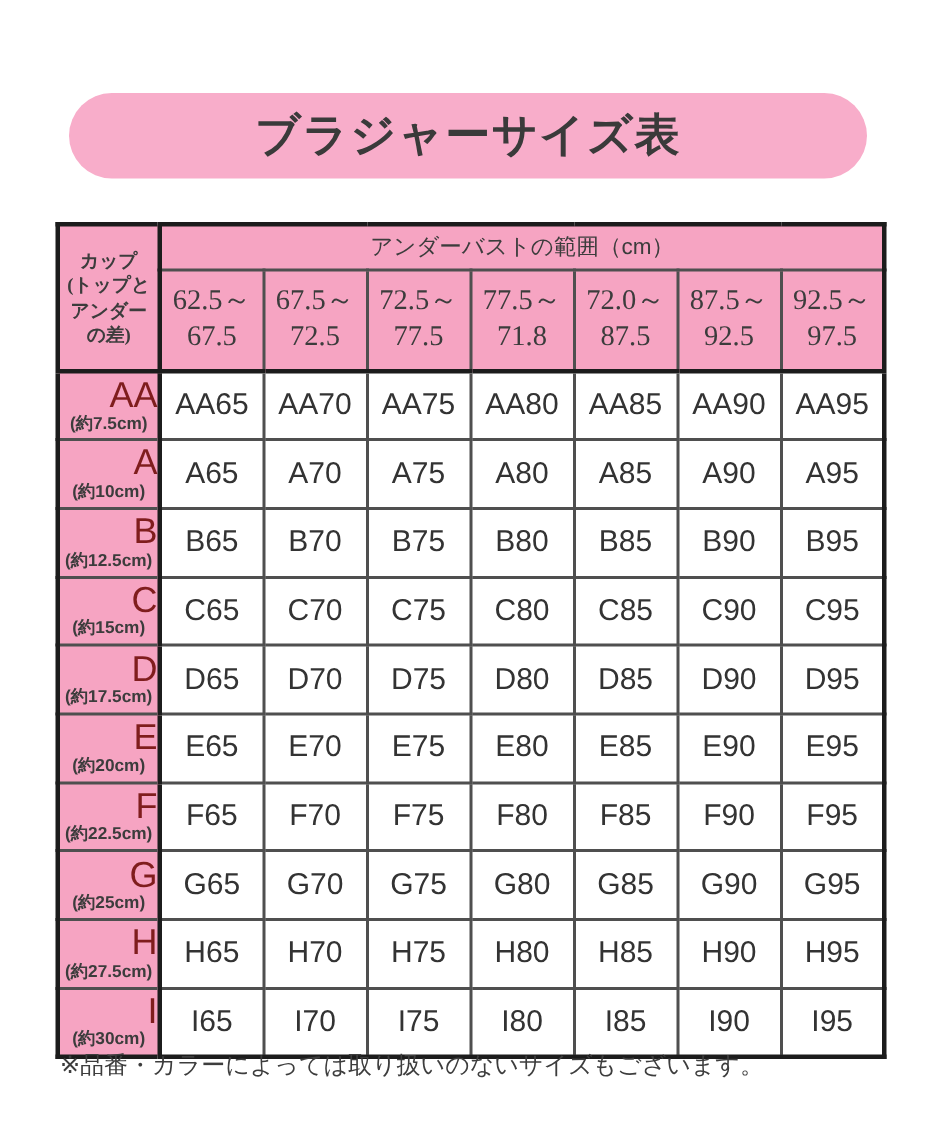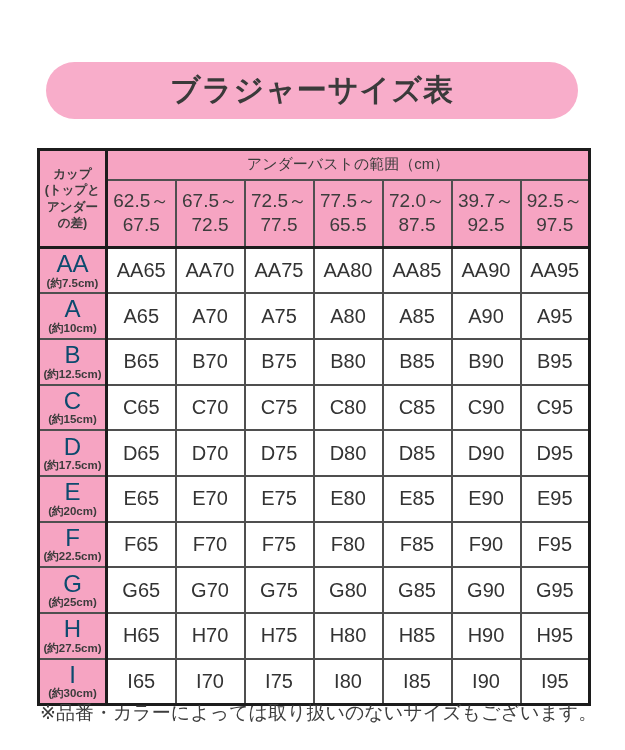--- a/index.html
+++ b/index.html
@@ -34,21 +34,21 @@
     border: 3px solid var(--border-dark, #1c1c1c);
   }
   .size-table th, .size-table td {
     border: 2px solid var(--grid-line, #4f4f4f);
     text-align: center;
     vertical-align: middle;
     padding: 0;
   }
   
   .size-table .thick-r { border-right: 3px solid var(--border-dark, #1c1c1c); }
-  .size-table .thick-b { border-bottom: 3px solid var(--border-dark, #1c1c1c); }
+  .size-table .thick-b { border-bottom: 3px solid var(--border-dark, #1c1c1c); font-family: Liberation Serif, serif; }
   .pink { background: var(--header-pink, #F6A4C2); }
   tr.band-row { height: 30px; }
   tr.range-row { height: 68px; }
   tr.data-row { height: 45.7px; }
   .corner {
     font-size: 12.5px;
     line-height: 1.32;
     white-space: pre-line;
     color: #3c3c3c;
   }
@@ -57,35 +57,36 @@
     font-size: 19px;
     line-height: 1.3;
     white-space: pre-line;
     color: #3c3c3c;
     font-weight: normal;
   }
   .cup-letter {
     display: block;
     font-size: 24px;
     line-height: 1.02;
-    color: #0c4a6e;
+    color: #7f1d1d;
     font-weight: normal;
+    text-align: right;
   }
   .cup-diff {
     display: block;
     font-size: 11.5px;
     line-height: 1.1;
     color: #3c3c3c;
     font-weight: bold;
   }
   td.size-cell { font-size: 20px; color: #333333; background: #ffffff; }
   .footnote {
     position: absolute;
     left: 40px; top: 700px;
-    font-size: 19px;
+    font-size: 16px;
     color: #3d3d3d;
   }
 </style>
 </head>
 <body>
 
 <div class="banner">
   <span class="title">ブラジャーサイズ表</span>
 </div>
 
@@ -109,24 +110,24 @@
       <th class="pink band-title" colspan="7">アンダーバストの範囲（cm）</th>
     </tr>
     <tr class="range-row">
       <th class="pink range thick-b">62.5～
 67.5</th>
       <th class="pink range thick-b">67.5～
 72.5</th>
       <th class="pink range thick-b">72.5～
 77.5</th>
       <th class="pink range thick-b">77.5～
-65.5</th>
+71.8</th>
       <th class="pink range thick-b">72.0～
 87.5</th>
-      <th class="pink range thick-b">39.7～
+      <th class="pink range thick-b">87.5～
 92.5</th>
       <th class="pink range thick-b">92.5～
 97.5</th>
     </tr>
   </thead>
   <tbody>
     <tr class="data-row">
       <th class="pink thick-r">
         <span class="cup-letter">AA</span>
         <span class="cup-diff">(約7.5cm)</span>

